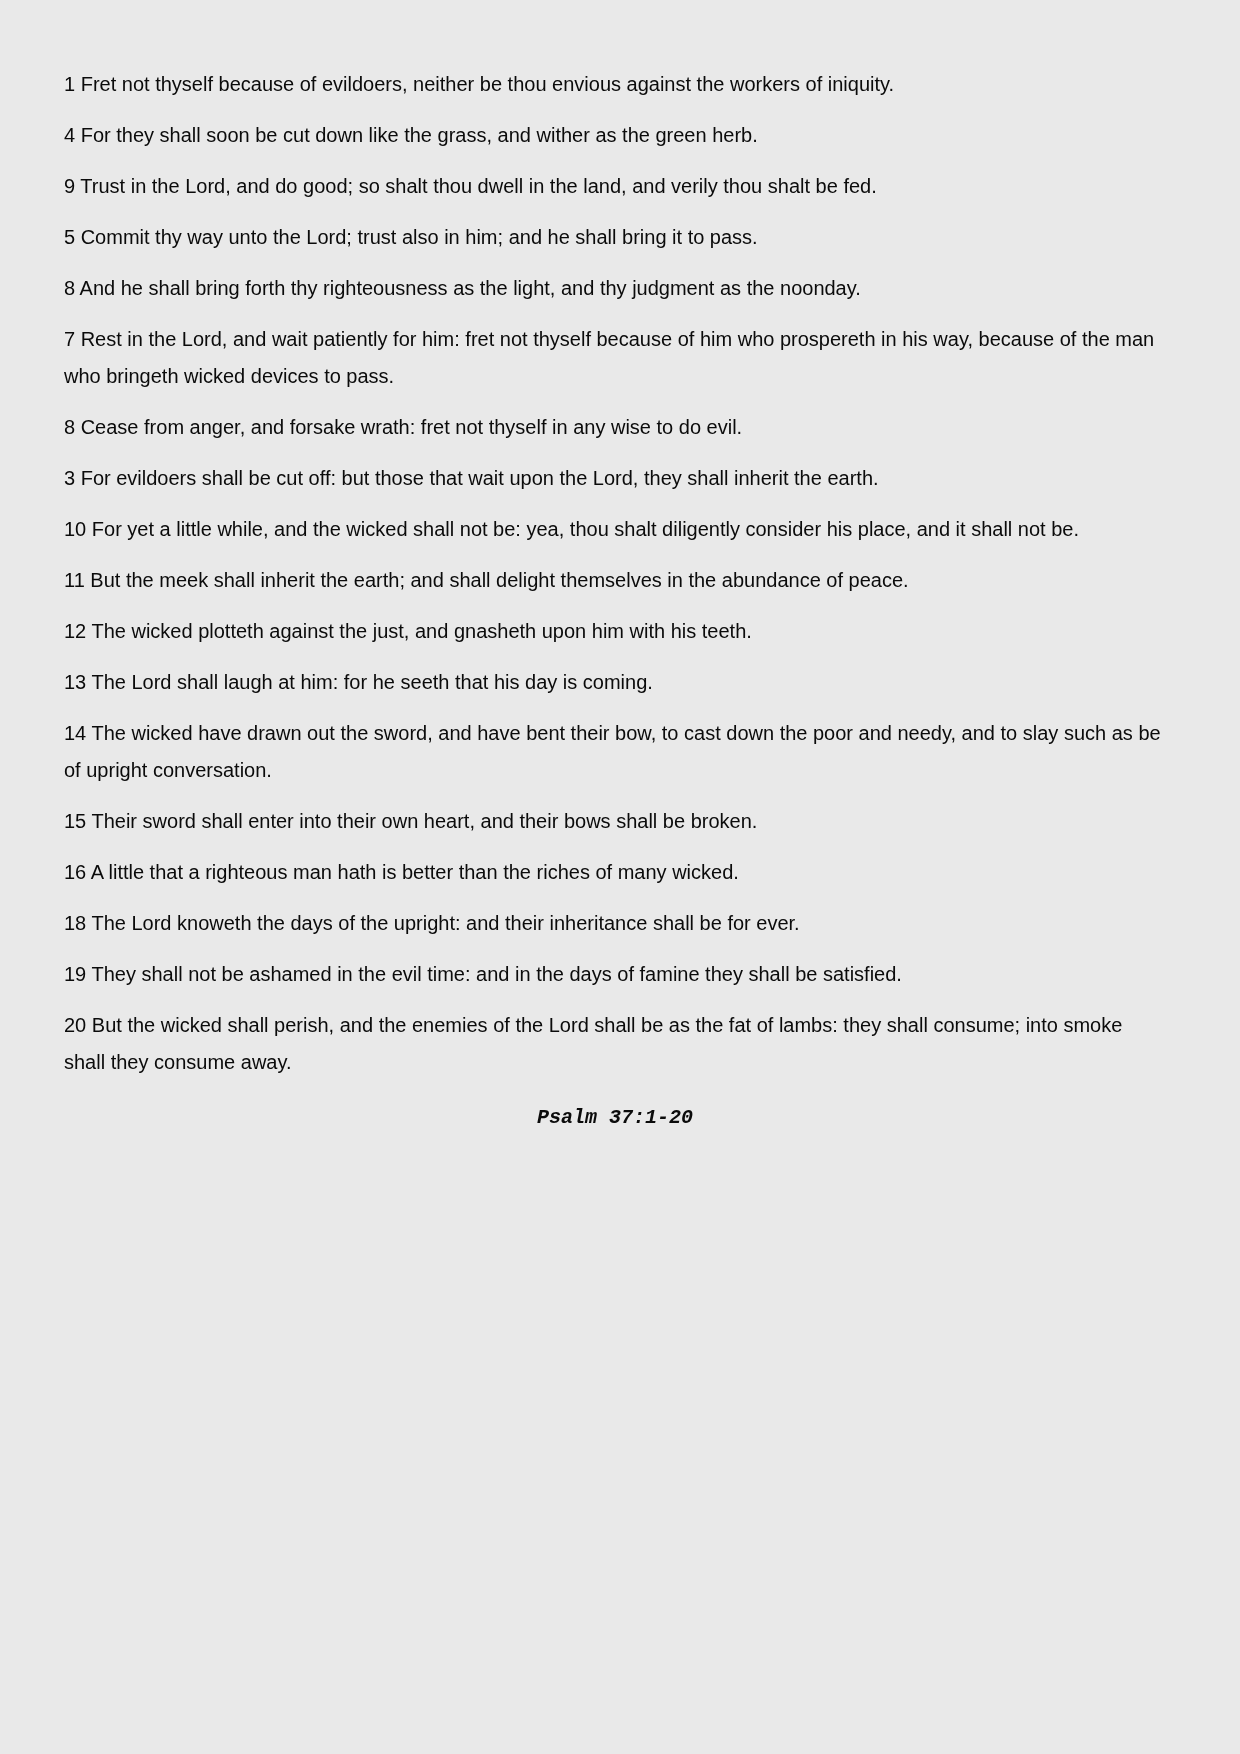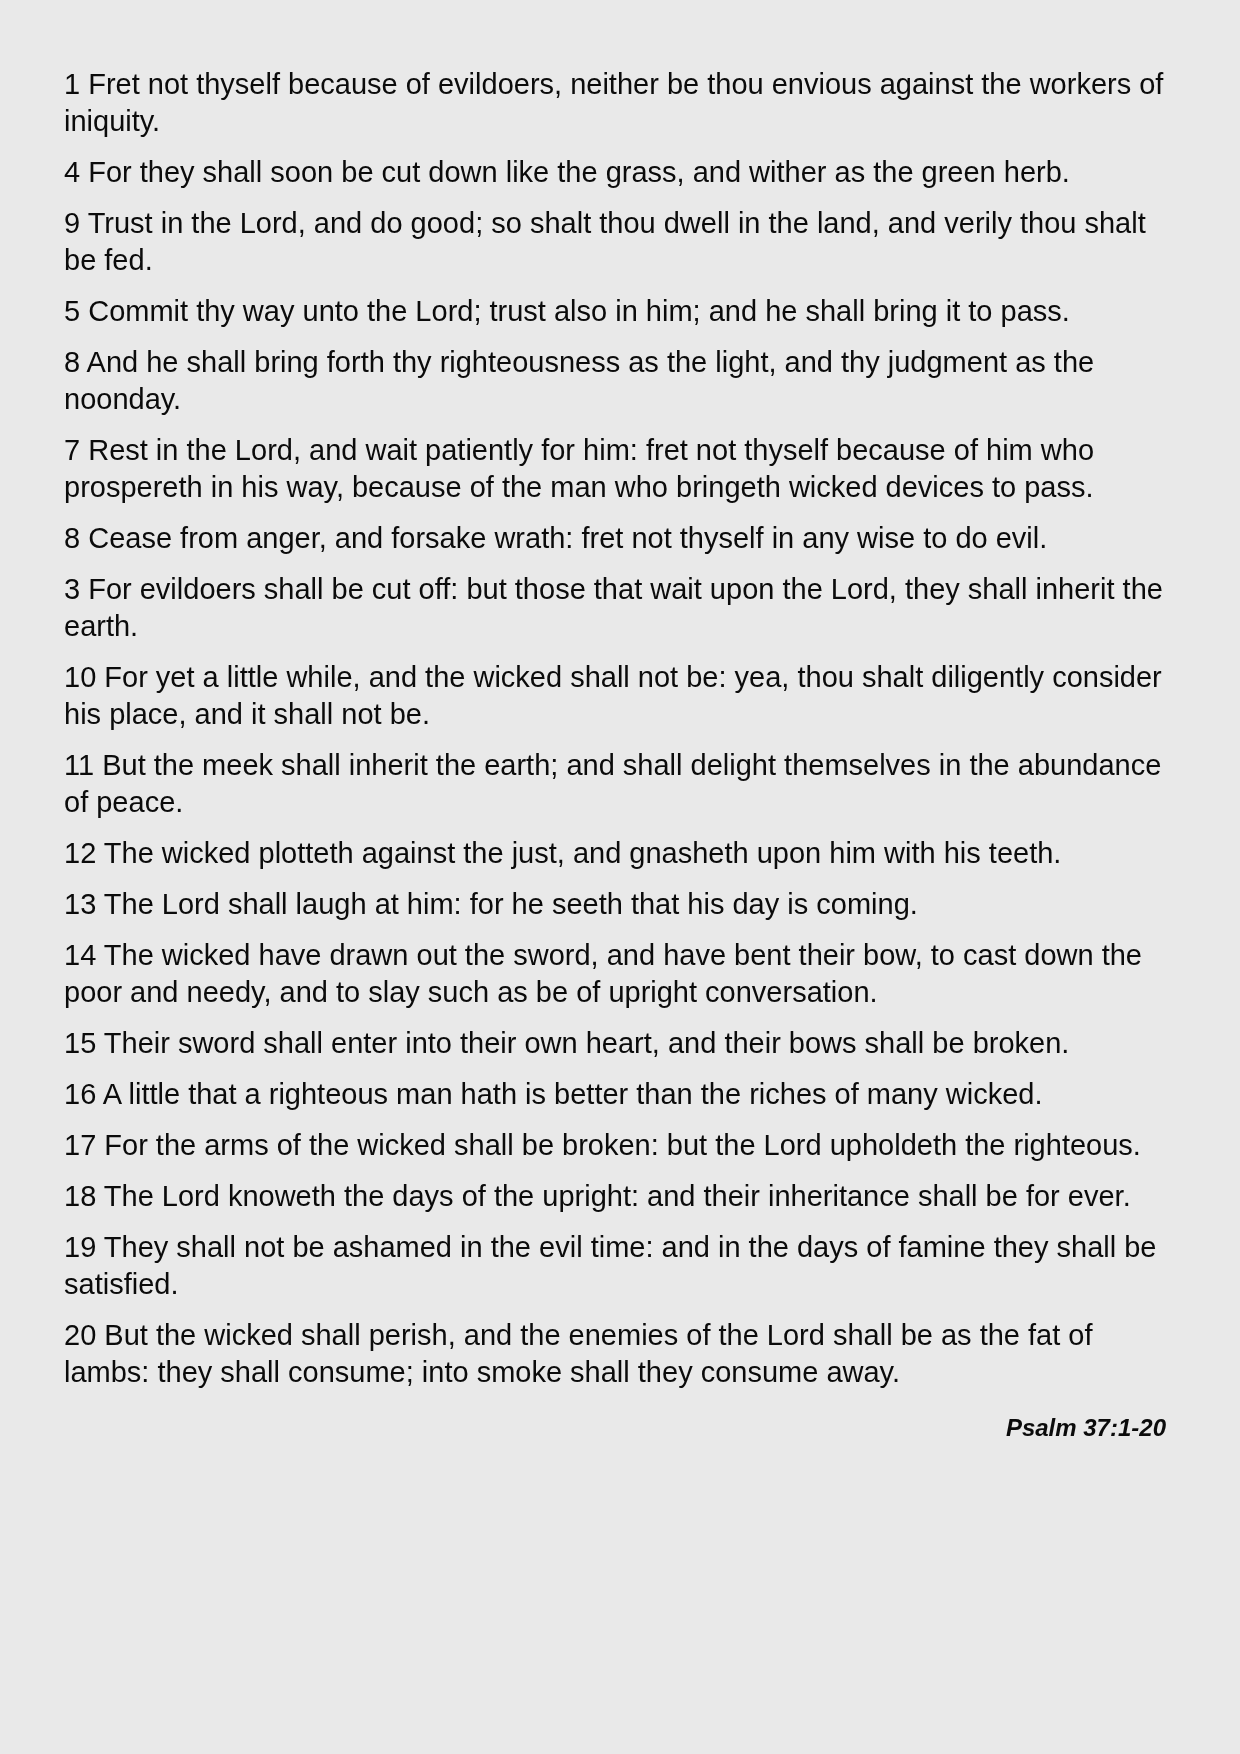--- a/index.html
+++ b/index.html
@@ -13,30 +13,31 @@
     color: #0b0b0b;
     font-family: "Liberation Sans", sans-serif;
   }
   .page {
     box-sizing: border-box;
     width: 1240px;
     padding: 66px 74px 40px 64px;
   }
   .verse {
     margin: 0 0 14px 0;
-    font-size: 29px;
+    font-size: 20px;
     line-height: 37px;
   }
   .attribution {
     margin: 18px 0 0 0;
-    font-size: 24px;
+    font-size: 20px;
     line-height: 37px;
     font-weight: bold;
     font-style: italic;
-    text-align: right;
+    text-align: center;
+    font-family: Liberation Mono, monospace;
   }
 </style>
 </head>
 <body>
 
 <main class="page">
   <p class="verse">1 Fret not thyself because of evildoers, neither be thou envious against the workers of iniquity.</p>
   <p class="verse">4 For they shall soon be cut down like the grass, and wither as the green herb.</p>
   <p class="verse">9 Trust in the Lord, and do good; so shalt thou dwell in the land, and verily thou shalt be fed.</p>
   <p class="verse">5 Commit thy way unto the Lord; trust also in him; and he shall bring it to pass.</p>
@@ -44,18 +45,17 @@
   <p class="verse">7 Rest in the Lord, and wait patiently for him: fret not thyself because of him who prospereth in his way, because of the man who bringeth wicked devices to pass.</p>
   <p class="verse">8 Cease from anger, and forsake wrath: fret not thyself in any wise to do evil.</p>
   <p class="verse">3 For evildoers shall be cut off: but those that wait upon the Lord, they shall inherit the earth.</p>
   <p class="verse">10 For yet a little while, and the wicked shall not be: yea, thou shalt diligently consider his place, and it shall not be.</p>
   <p class="verse">11 But the meek shall inherit the earth; and shall delight themselves in the abundance of peace.</p>
   <p class="verse">12 The wicked plotteth against the just, and gnasheth upon him with his teeth.</p>
   <p class="verse">13 The Lord shall laugh at him: for he seeth that his day is coming.</p>
   <p class="verse">14 The wicked have drawn out the sword, and have bent their bow, to cast down the poor and needy, and to slay such as be of upright conversation.</p>
   <p class="verse">15 Their sword shall enter into their own heart, and their bows shall be broken.</p>
   <p class="verse">16 A little that a righteous man hath is better than the riches of many wicked.</p>
-  <p class="verse">17 For the arms of the wicked shall be broken: but the Lord upholdeth the righteous.</p>
   <p class="verse">18 The Lord knoweth the days of the upright: and their inheritance shall be for ever.</p>
   <p class="verse">19 They shall not be ashamed in the evil time: and in the days of famine they shall be satisfied.</p>
   <p class="verse">20 But the wicked shall perish, and the enemies of the Lord shall be as the fat of lambs: they shall consume; into smoke shall they consume away.</p>
   <p class="attribution">Psalm 37:1-20</p>
 </main>
 
 </body></html>

